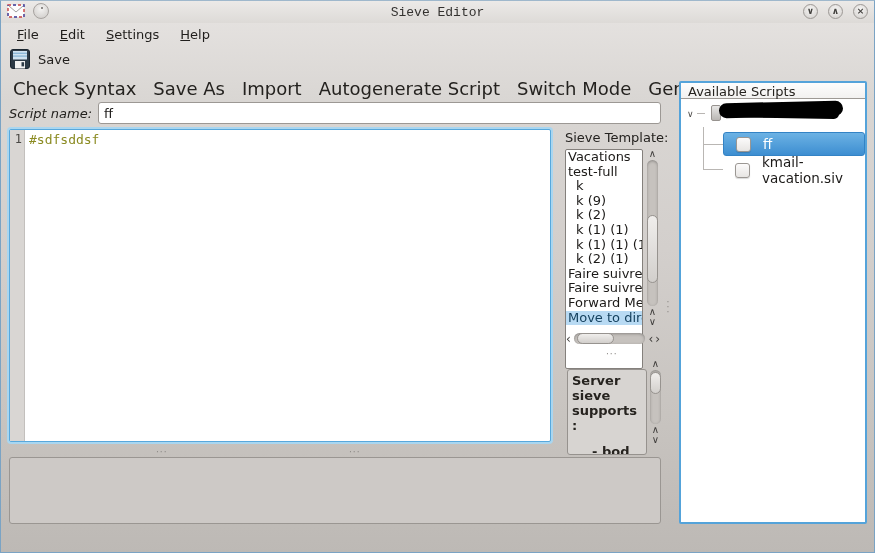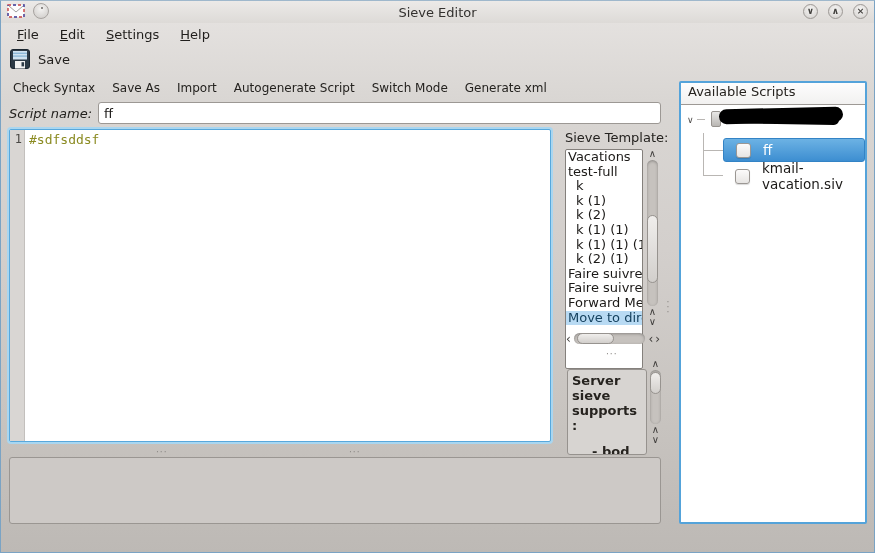--- a/index.html
+++ b/index.html
@@ -10,35 +10,35 @@
     border:1px solid #7aa3c4; border-top:1px solid #9fb8cc;
   }
   
   .titlebar { position:absolute; top:0; left:0; width:100%; height:22px;
     background:linear-gradient(#eceae8,#dddad7); display:flex; align-items:center; }
   .tb-left { position:absolute; left:6px; top:2px; display:flex; align-items:center; gap:8px; }
   .app-icon { width:18px; height:14px; }
   .tb-circle { width:16px; height:16px; border-radius:50%;
     background:radial-gradient(circle at 50% 35%,#f4f3f2,#ccc9c6); border:1px solid #a7a3a0; position:relative; }
   .tb-circle::after { content:""; position:absolute; left:7px; top:3px; width:2px; height:2px; border-radius:50%; background:#6d6a67; }
-  .win-title { flex:1; text-align:center; font-size:13px; color:#33312f; }
+  .win-title { flex:1; text-align:center; font-size:13px; color:#33312f;font-family:Liberation Mono, monospace; }
   .winbtns { position:absolute; right:6px; top:3px; display:flex; gap:10px; }
   .winbtn { width:15px; height:15px; border-radius:50%;
     background:radial-gradient(circle at 50% 35%,#f6f5f4,#d2cfcc); border:1px solid #9d9996;
     font-size:9px; line-height:13px; text-align:center; color:#44423f; font-weight:bold; cursor:default; }
   
   .menubar { position:absolute; top:22px; left:0; width:100%; height:20px; display:flex; align-items:flex-end; padding-left:10px; gap:9px; }
   .menu-item { font-size:13px; color:#201e1c; padding:1px 6px; }
   .mn { text-decoration:underline; }
   
   .toolbar { position:absolute; top:44px; left:0; width:100%; height:28px; display:flex; align-items:center; padding-left:8px; }
   .save-btn { display:flex; align-items:center; gap:7px; font-size:13px; color:#201e1c; padding:2px 6px 2px 0;justify-content:flex-end; }
   
   .actionbar { position:absolute; top:77px; left:0; width:672px; height:20px; display:flex; align-items:center; padding-left:12px; gap:17px; }
-  .action-btn { font-size:12px; color:#24221f; white-space:nowrap; }
+  .action-btn { font-size:18px; color:#24221f; white-space:nowrap; }
   
   .scriptrow { position:absolute; top:100px; left:8px; width:652px; height:24px; display:flex; align-items:center; }
   .scriptrow label { font-size:13px; color:#24221f; margin-right:6px; white-space:nowrap;font-style:italic; }
   .scriptrow input { flex:1; height:22px; border:1px solid #9c9894; border-radius:3px;
     background:#fff; font-size:13px; padding:0 5px; font-family:"DejaVu Sans",sans-serif; color:#1c1a18; outline:none; }
   
   .editor { position:absolute; left:8px; top:128px; width:542px; height:313px;
     background:#fff; border:1px solid #58a8dc; box-shadow:0 0 0 2px #a9d6f0; border-radius:2px;
     display:flex; overflow:hidden; }
   .gutter { width:15px; background:#d9d6d3; border-right:1px solid #c3c0bd; font-family:"DejaVu Sans Mono","Liberation Mono",monospace;
@@ -69,21 +69,21 @@
   .server-partial { position:absolute; left:24px; top:74px; font-weight:bold; font-size:13px; }
   
   .dots-h { position:absolute; color:#8c8885; font-size:9px; letter-spacing:1px; }
   .dots-v { position:absolute; color:#8c8885; font-size:9px; line-height:5px; text-align:center; width:6px; }
   
   .output { position:absolute; left:8px; top:456px; width:652px; height:67px;
     background:#cdc9c6; border:1px solid #9a9692; border-radius:3px; font-size:13px; color:#333; padding:3px; }
   
   .scripts-panel { position:absolute; left:678px; top:80px; width:188px; height:443px;
     background:#fff; border:2px solid #54a3da; border-radius:2px; overflow:hidden; }
-  .sp-header { height:22px; border-bottom:1px solid #9d9995; font-size:13px; color:#26231f; padding:1px 0 0 7px;
+  .sp-header { height:16px; border-bottom:1px solid #9d9995; font-size:13px; color:#26231f; padding:1px 0 0 7px;
     background:linear-gradient(#fdfdfd,#f2f1f0); }
   .tree { position:relative; width:100%; height:calc(100% - 18px); font-size:13.5px; }
   .branch-v { position:absolute; left:22px; top:28px; width:1px; height:42px; background:#b9b6b3; }
   .branch-h { position:absolute; height:1px; background:#b9b6b3; }
   .expander { position:absolute; left:6px; top:10px; font-size:9px; color:#4a4846; }
   .exp-dash { position:absolute; left:16px; top:14px; width:8px; height:1px; background:#b9b6b3; }
   .server-icon { position:absolute; left:30px; top:6px; width:10px; height:16px;
     background:linear-gradient(#e8e7e6,#b9b6b3); border:1px solid #97938f; border-radius:2px; }
   .redaction { position:absolute; left:38px; top:3px; width:124px; height:15px; background:#000; border-radius:8px; transform:rotate(-1.2deg); }
   .redaction2 { position:absolute; left:46px; top:9px; width:112px; height:10px; background:#000; border-radius:6px; transform:rotate(1deg); }
@@ -156,21 +156,21 @@
       <div>1</div>
     </div>
     <div class="code">#sdfsddsf</div>
   </div>
 
   <div class="tmpl-label">Sieve Template:</div>
   <div class="tmpl-list">
     <div class="tmpl-item">Vacations</div>
     <div class="tmpl-item">test-full</div>
     <div class="tmpl-item indent">k</div>
-    <div class="tmpl-item indent">k (1)</div>
+    <div class="tmpl-item indent">k (9)</div>
     <div class="tmpl-item indent">k (2)</div>
     <div class="tmpl-item indent">k (1) (1)</div>
     <div class="tmpl-item indent">k (1) (1) (1</div>
     <div class="tmpl-item indent">k (2) (1)</div>
     <div class="tmpl-item">Faire suivre</div>
     <div class="tmpl-item">Faire suivre</div>
     <div class="tmpl-item">Forward Me</div>
     <div class="tmpl-item selected">Move to dire</div>
   </div>
 

